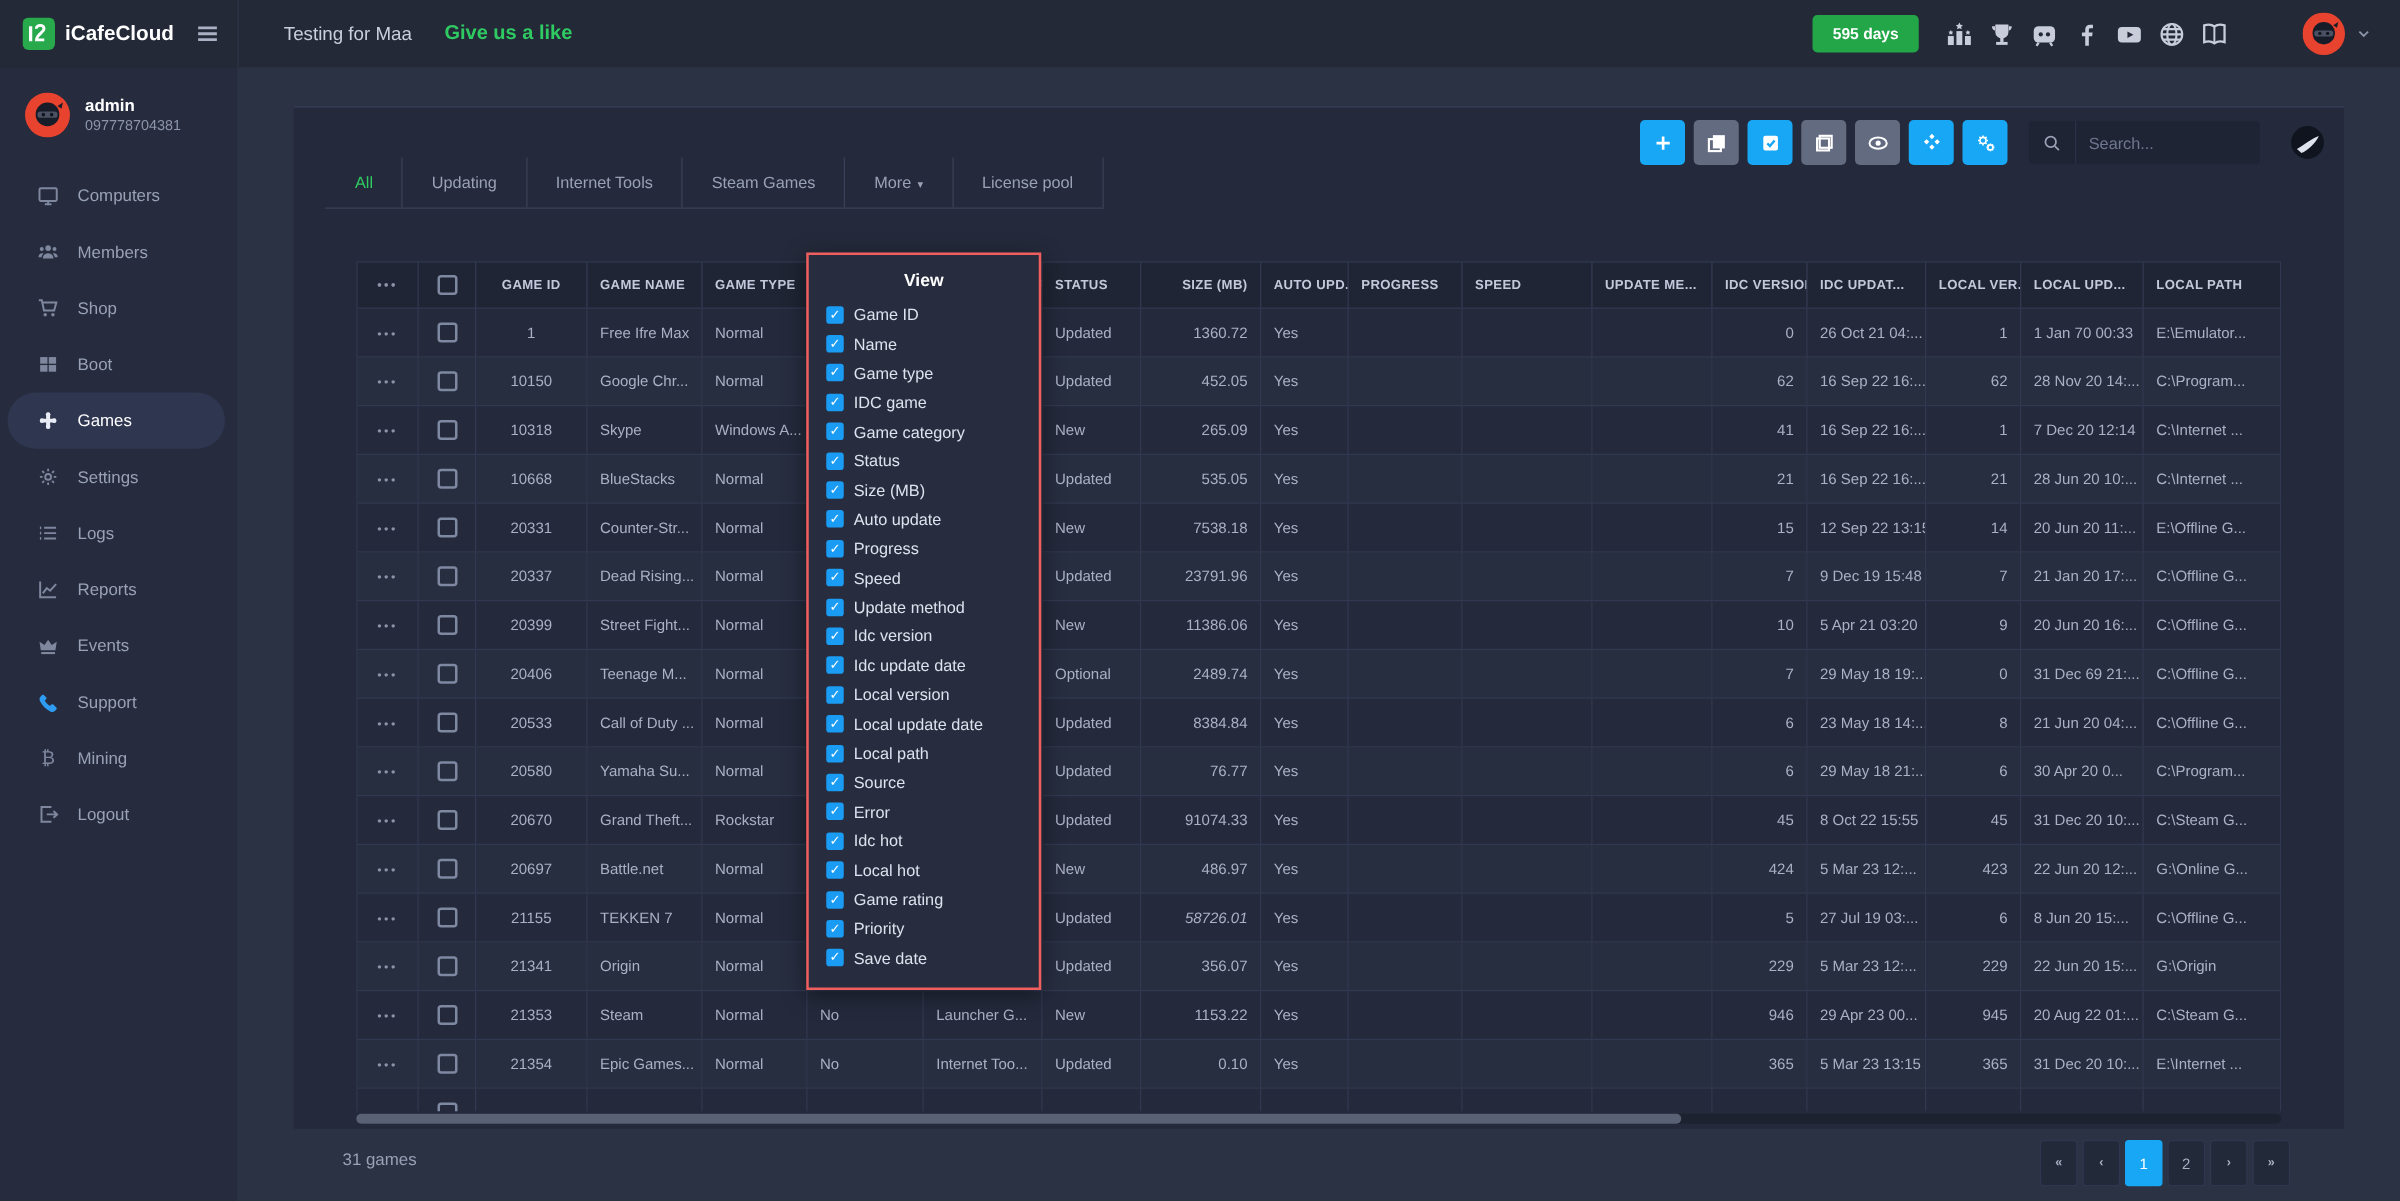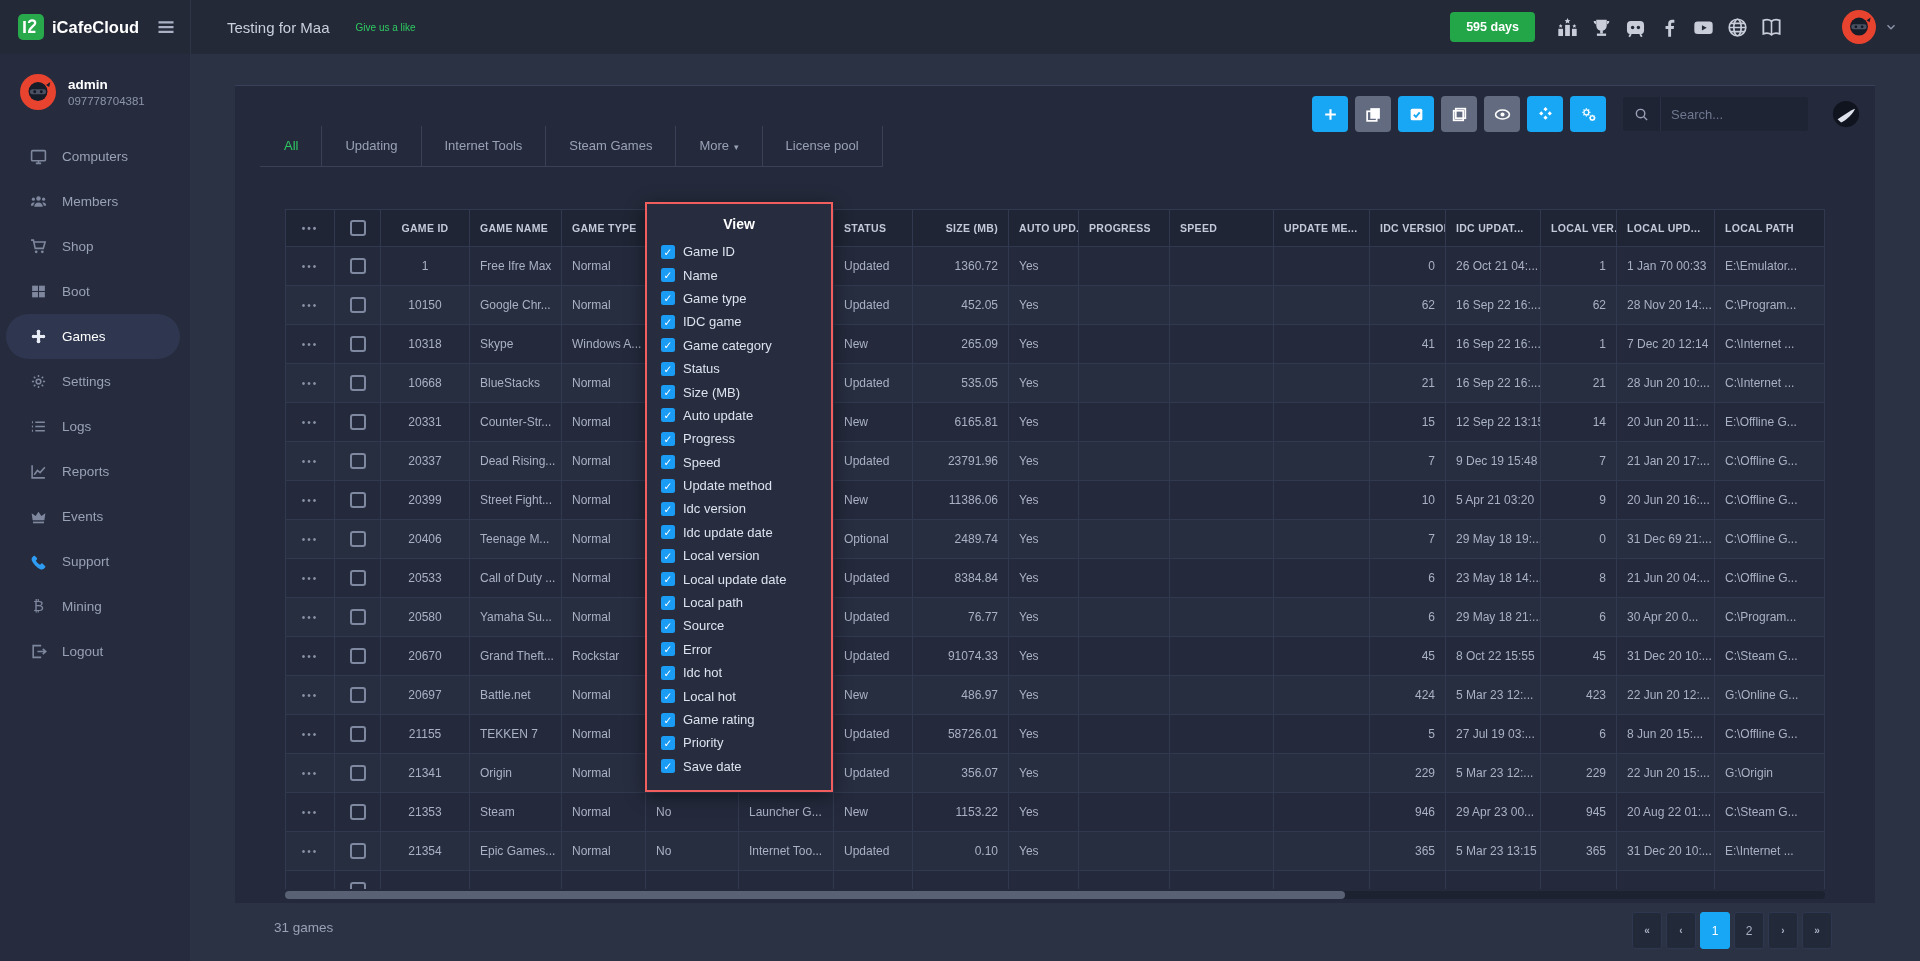--- a/index.html
+++ b/index.html
@@ -20,21 +20,21 @@
   .nav-item{display:flex;align-items:center;height:45px;padding-left:30px;cursor:pointer;color:#99a1b6;font-size:13.5px;}
   .nav-item .nic{width:17px;height:17px;color:#7e879e;margin-right:15px;flex:none;}
   .nav-item.active{background:#2f3650;border-radius:24px;margin:0 10px 0 6px;padding-left:24px;color:#fff;}
   .nav-item.active .nic{color:#e8ecf5;}
   .nic.blue{color:#2e9cf2 !important;}
 
   
   #topbar{position:absolute;left:190px;top:0;width:1730px;height:54px;background:#232937;
           border-left:1px solid #2e3547;display:flex;align-items:center;padding:0 22px 0 36px;}
   #page-title{color:#c9cfdb;font-size:15px;}
-  #like-link{color:#2fca62;font-size:10px;font-weight:normal;margin-left:26px;cursor:pointer;}
+  #like-link{color:#2fca62;font-size:16px;font-weight:bold;margin-left:26px;cursor:pointer;}
   #topbar .spacer{flex:1;}
   #days-badge{background:#23a648;color:#fff;font-size:12.5px;font-weight:bold;border-radius:4px;
               padding:8px 16px;cursor:pointer;}
   #social-row{display:flex;align-items:center;gap:13px;margin:0 60px 0 22px;}
   .hicon{width:21px;height:21px;color:#c8cdd9;cursor:pointer;}
   .hicon svg{width:21px;height:21px;}
   #avatar-btn{display:flex;align-items:center;cursor:pointer;}
   #avatar-btn .chev{width:14px;height:14px;color:#8d95ab;margin-left:8px;}
 
   
@@ -515,21 +515,21 @@
                 <td style="text-align: center;"><span class="dots">•••</span></td>
                 <td style="text-align: center;">
                   <div class="cb"></div>
                 </td>
                 <td style="text-align: center;">20331</td>
                 <td style="text-align: left;">Counter-Str...</td>
                 <td style="text-align: left;">Normal</td>
                 <td style="text-align: left;"></td>
                 <td style="text-align: left;"></td>
                 <td style="text-align: left;">New</td>
-                <td style="text-align: right;">6165.81</td>
+                <td style="text-align: right;">7538.18</td>
                 <td style="text-align: left;">Yes</td>
                 <td style="text-align: left;"></td>
                 <td style="text-align: left;"></td>
                 <td style="text-align: left;"></td>
                 <td style="text-align: right;">15</td>
                 <td style="text-align: left;">12 Sep 22 13:15</td>
                 <td style="text-align: right;">14</td>
                 <td style="text-align: left;">20 Jun 20 11:...</td>
                 <td style="text-align: left;">E:\Offline G...</td>
               </tr>
@@ -691,21 +691,21 @@
                 <td style="text-align: center;"><span class="dots">•••</span></td>
                 <td style="text-align: center;">
                   <div class="cb"></div>
                 </td>
                 <td style="text-align: center;">21155</td>
                 <td style="text-align: left;">TEKKEN 7</td>
                 <td style="text-align: left;">Normal</td>
                 <td style="text-align: left;"></td>
                 <td style="text-align: left;"></td>
                 <td style="text-align: left;">Updated</td>
-                <td style="text-align: right;">58726.01</td>
+                <td style="text-align: right; font-style: italic;">58726.01</td>
                 <td style="text-align: left;">Yes</td>
                 <td style="text-align: left;"></td>
                 <td style="text-align: left;"></td>
                 <td style="text-align: left;"></td>
                 <td style="text-align: right;">5</td>
                 <td style="text-align: left;">27 Jul 19 03:...</td>
                 <td style="text-align: right;">6</td>
                 <td style="text-align: left;">8 Jun 20 15:...</td>
                 <td style="text-align: left;">C:\Offline G...</td>
               </tr>

